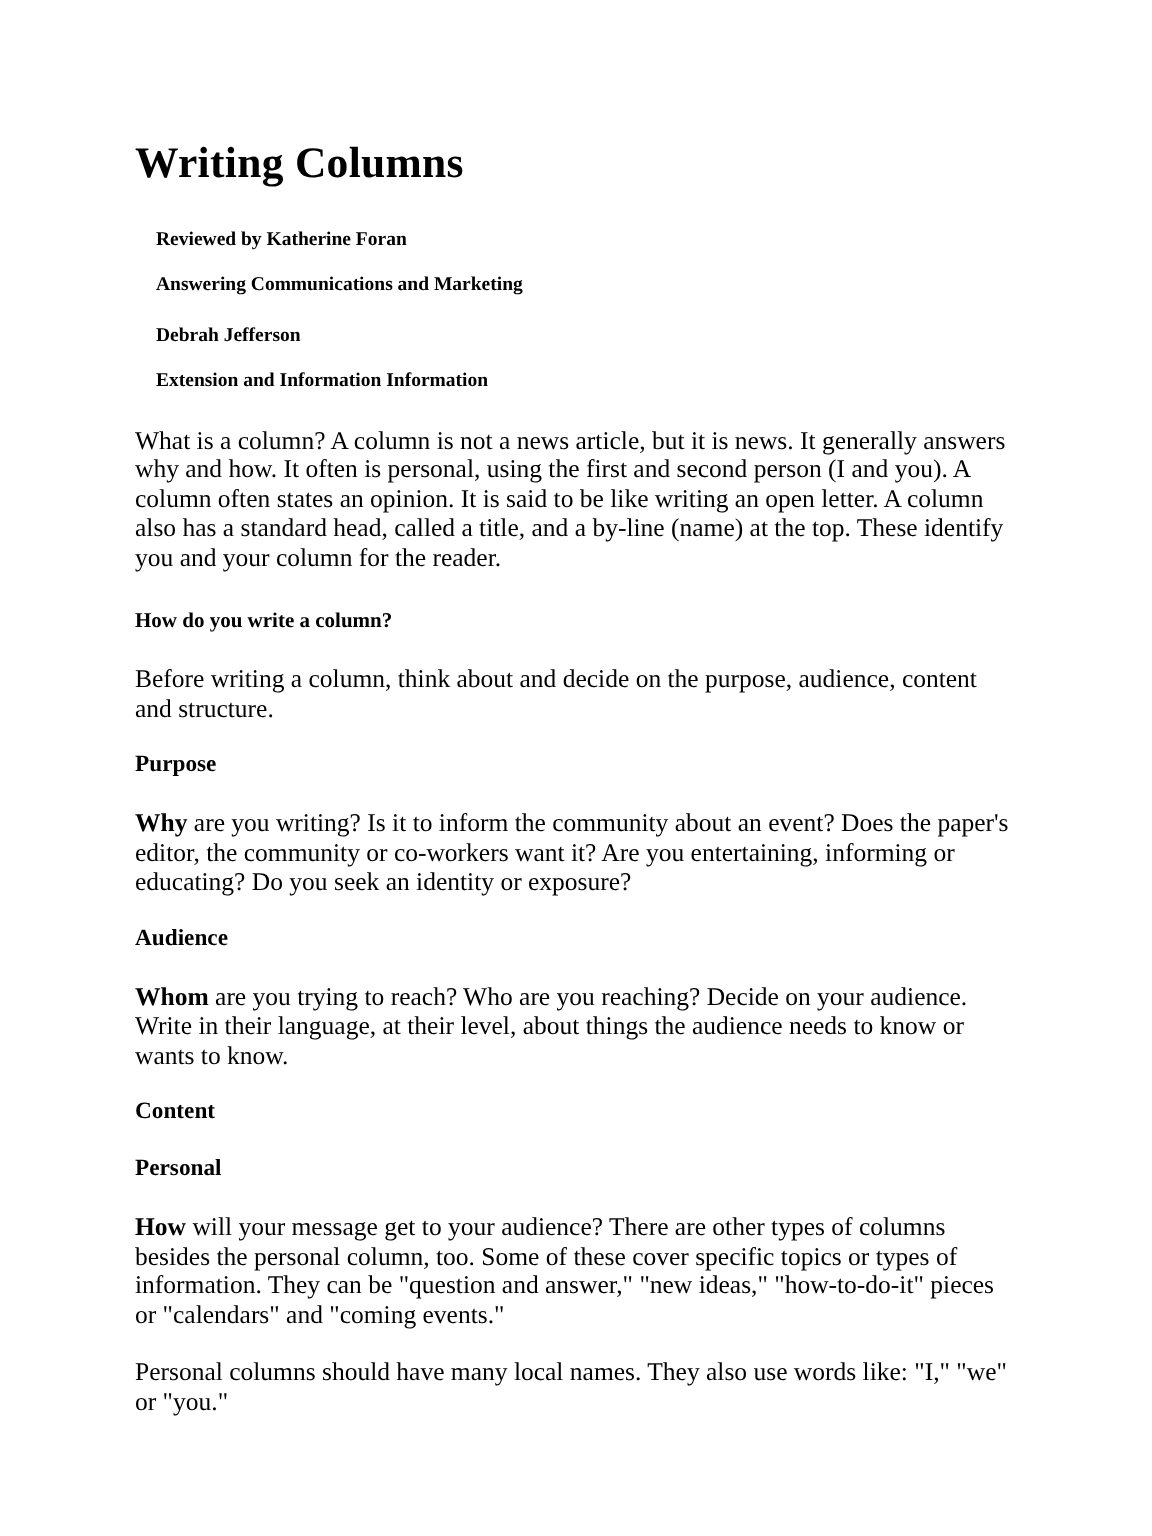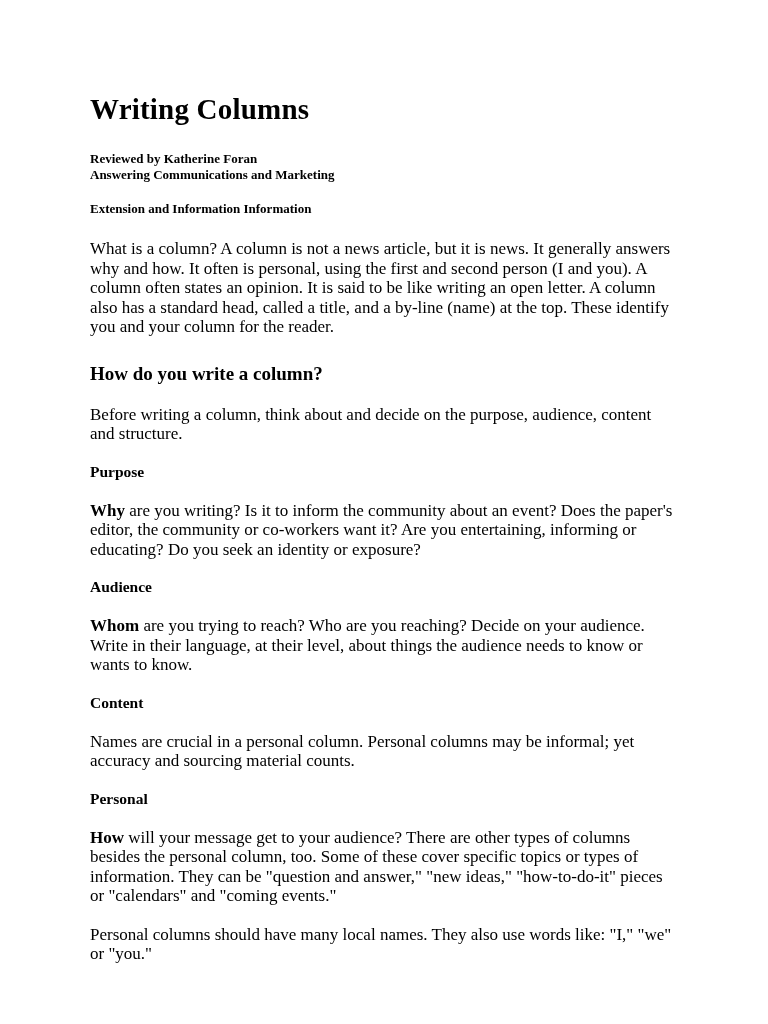--- a/index.html
+++ b/index.html
@@ -26,30 +26,30 @@
     line-height: 1.1;
     margin: 0 0 25px 0;
     letter-spacing: 0.2px;
   }
   .byline {
     font-size: 13px;
     font-weight: bold;
     line-height: 16.5px;
     margin: 0 0 17px 0;
   }
-  .byline div { margin: 0; }
+  .byline div { margin: 14px; }
   .body-text {
     font-size: 17px;
     line-height: 19.5px;
     margin: 19px 0;
     max-width: 592px;
   }
   p.intro { margin-top: 22px; }
   .section-heading {
-    font-size: 19px;
+    font-size: 14px;
     font-weight: bold;
     margin: 26px 0 20px 0;
   }
   .sub-heading {
     font-size: 15.5px;
     font-weight: bold;
     margin: 18px 0 20px 0;
   }
   .lead { font-weight: bold; }
 </style>
@@ -59,35 +59,35 @@
 <div class="page">
 
   <h1 class="doc-title">Writing Columns</h1>
 
   <div class="byline">
     <div>Reviewed by Katherine Foran</div>
     <div>Answering Communications and Marketing</div>
   </div>
 
   <div class="byline">
+    <div>Debrah Jefferson</div>
     <div>Extension and Information Information</div>
   </div>
 
   <p class="body-text intro">What is a column? A column is not a news article, but it is news. It generally answers why and how. It often is personal, using the first and second person (I and you). A column often states an opinion. It is said to be like writing an open letter. A column also has a standard head, called a title, and a by-line (name) at the top. These identify you and your column for the reader.</p>
 
   <h2 class="section-heading">How do you write a column?</h2>
 
   <p class="body-text">Before writing a column, think about and decide on the purpose, audience, content and structure.</p>
 
   <h3 class="sub-heading">Purpose</h3>
   <p class="body-text"><span class="lead">Why</span><span> are you writing? Is it to inform the community about an event? Does the paper's editor, the community or co-workers want it? Are you entertaining, informing or educating? Do you seek an identity or exposure?</span></p>
 
   <h3 class="sub-heading">Audience</h3>
   <p class="body-text"><span class="lead">Whom</span><span> are you trying to reach? Who are you reaching? Decide on your audience. Write in their language, at their level, about things the audience needs to know or wants to know.</span></p>
 
   <h3 class="sub-heading">Content</h3>
-  <p class="body-text">Names are crucial in a personal column. Personal columns may be informal; yet accuracy and sourcing material counts.</p>
 
   <h3 class="sub-heading">Personal</h3>
   <p class="body-text"><span class="lead">How</span><span> will your message get to your audience? There are other types of columns besides the personal column, too. Some of these cover specific topics or types of information. They can be "question and answer," "new ideas," "how-to-do-it" pieces or "calendars" and "coming events."</span></p>
   <p class="body-text">Personal columns should have many local names. They also use words like: "I," "we" or "you."</p>
 
 </div>
 
 </body></html>

